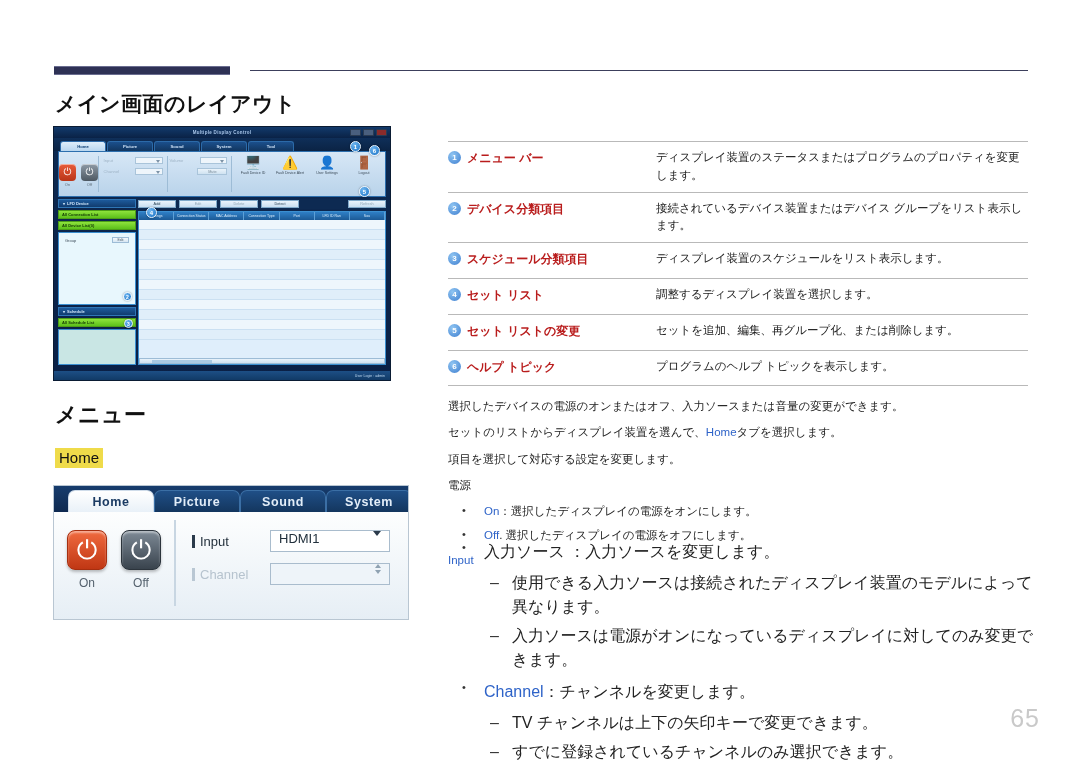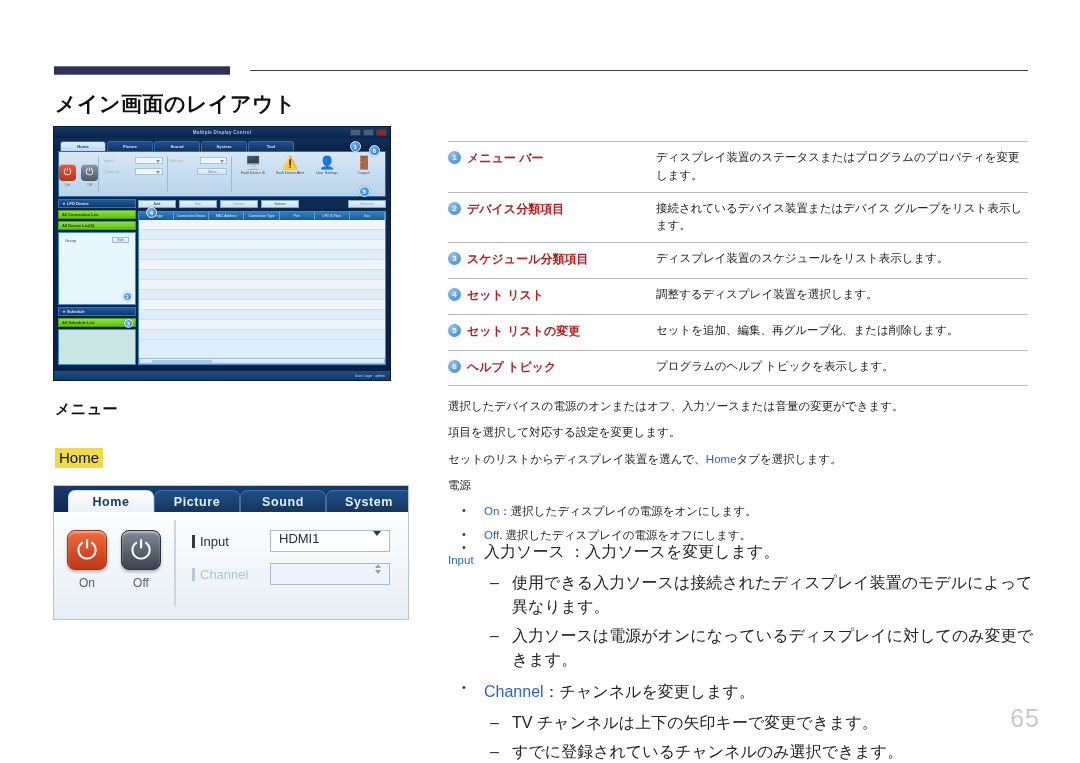--- a/index.html
+++ b/index.html
@@ -26,21 +26,21 @@
   }
 
   
   .page-title {
     position:absolute; left:55px; top:90px;
     font-size:21px; font-weight:700; letter-spacing:.5px;
     color:#111; white-space:nowrap;
   }
   .sec-title {
     position:absolute; left:55px; top:400px;
-    font-size:15px; font-weight:700; letter-spacing:.5px;
+    font-size:22px; font-weight:700; letter-spacing:.5px;
     color:#111; white-space:nowrap;
   }
   .hl-home {
     position:absolute; left:55px; top:448px;
     font-size:15px; font-weight:400; color:#111;
     background:#efdb4a; padding:1px 4px 2px 4px;
     line-height:1.15;
   }
 
   
@@ -487,22 +487,22 @@
     <div class="nt-left">
       <span class="nt-num">6</span>
       <span class="nt-term">ヘルプ トピック</span>
     </div>
     <div class="nt-desc">プログラムのヘルプ トピックを表示します。</div>
   </div>
 </div>
 
 <div class="copy">
   <p>選択したデバイスの電源のオンまたはオフ、入力ソースまたは音量の変更ができます。</p>
+  <p><span>セットのリストからディスプレイ装置を選んで、</span><span class="blue">Home</span><span>タブを選択します。</span></p>
   <p>項目を選択して対応する設定を変更します。</p>
-  <p><span>セットのリストからディスプレイ装置を選んで、</span><span class="blue">Home</span><span>タブを選択します。</span></p>
   <p>電源</p>
   <div class="bullets">
     <div class="b1"><span class="blue">On</span><span>：選択したディスプレイの電源をオンにします。</span></div>
     <div class="b1"><span class="blue">Off</span><span>. 選択したディスプレイの電源をオフにします。</span></div>
   </div>
   <p class="blue" style="margin-top:4px;">Input</p>
 </div>
 
 <div class="copy2">
   <div class="b1">入力ソース ：入力ソースを変更します。</div>

